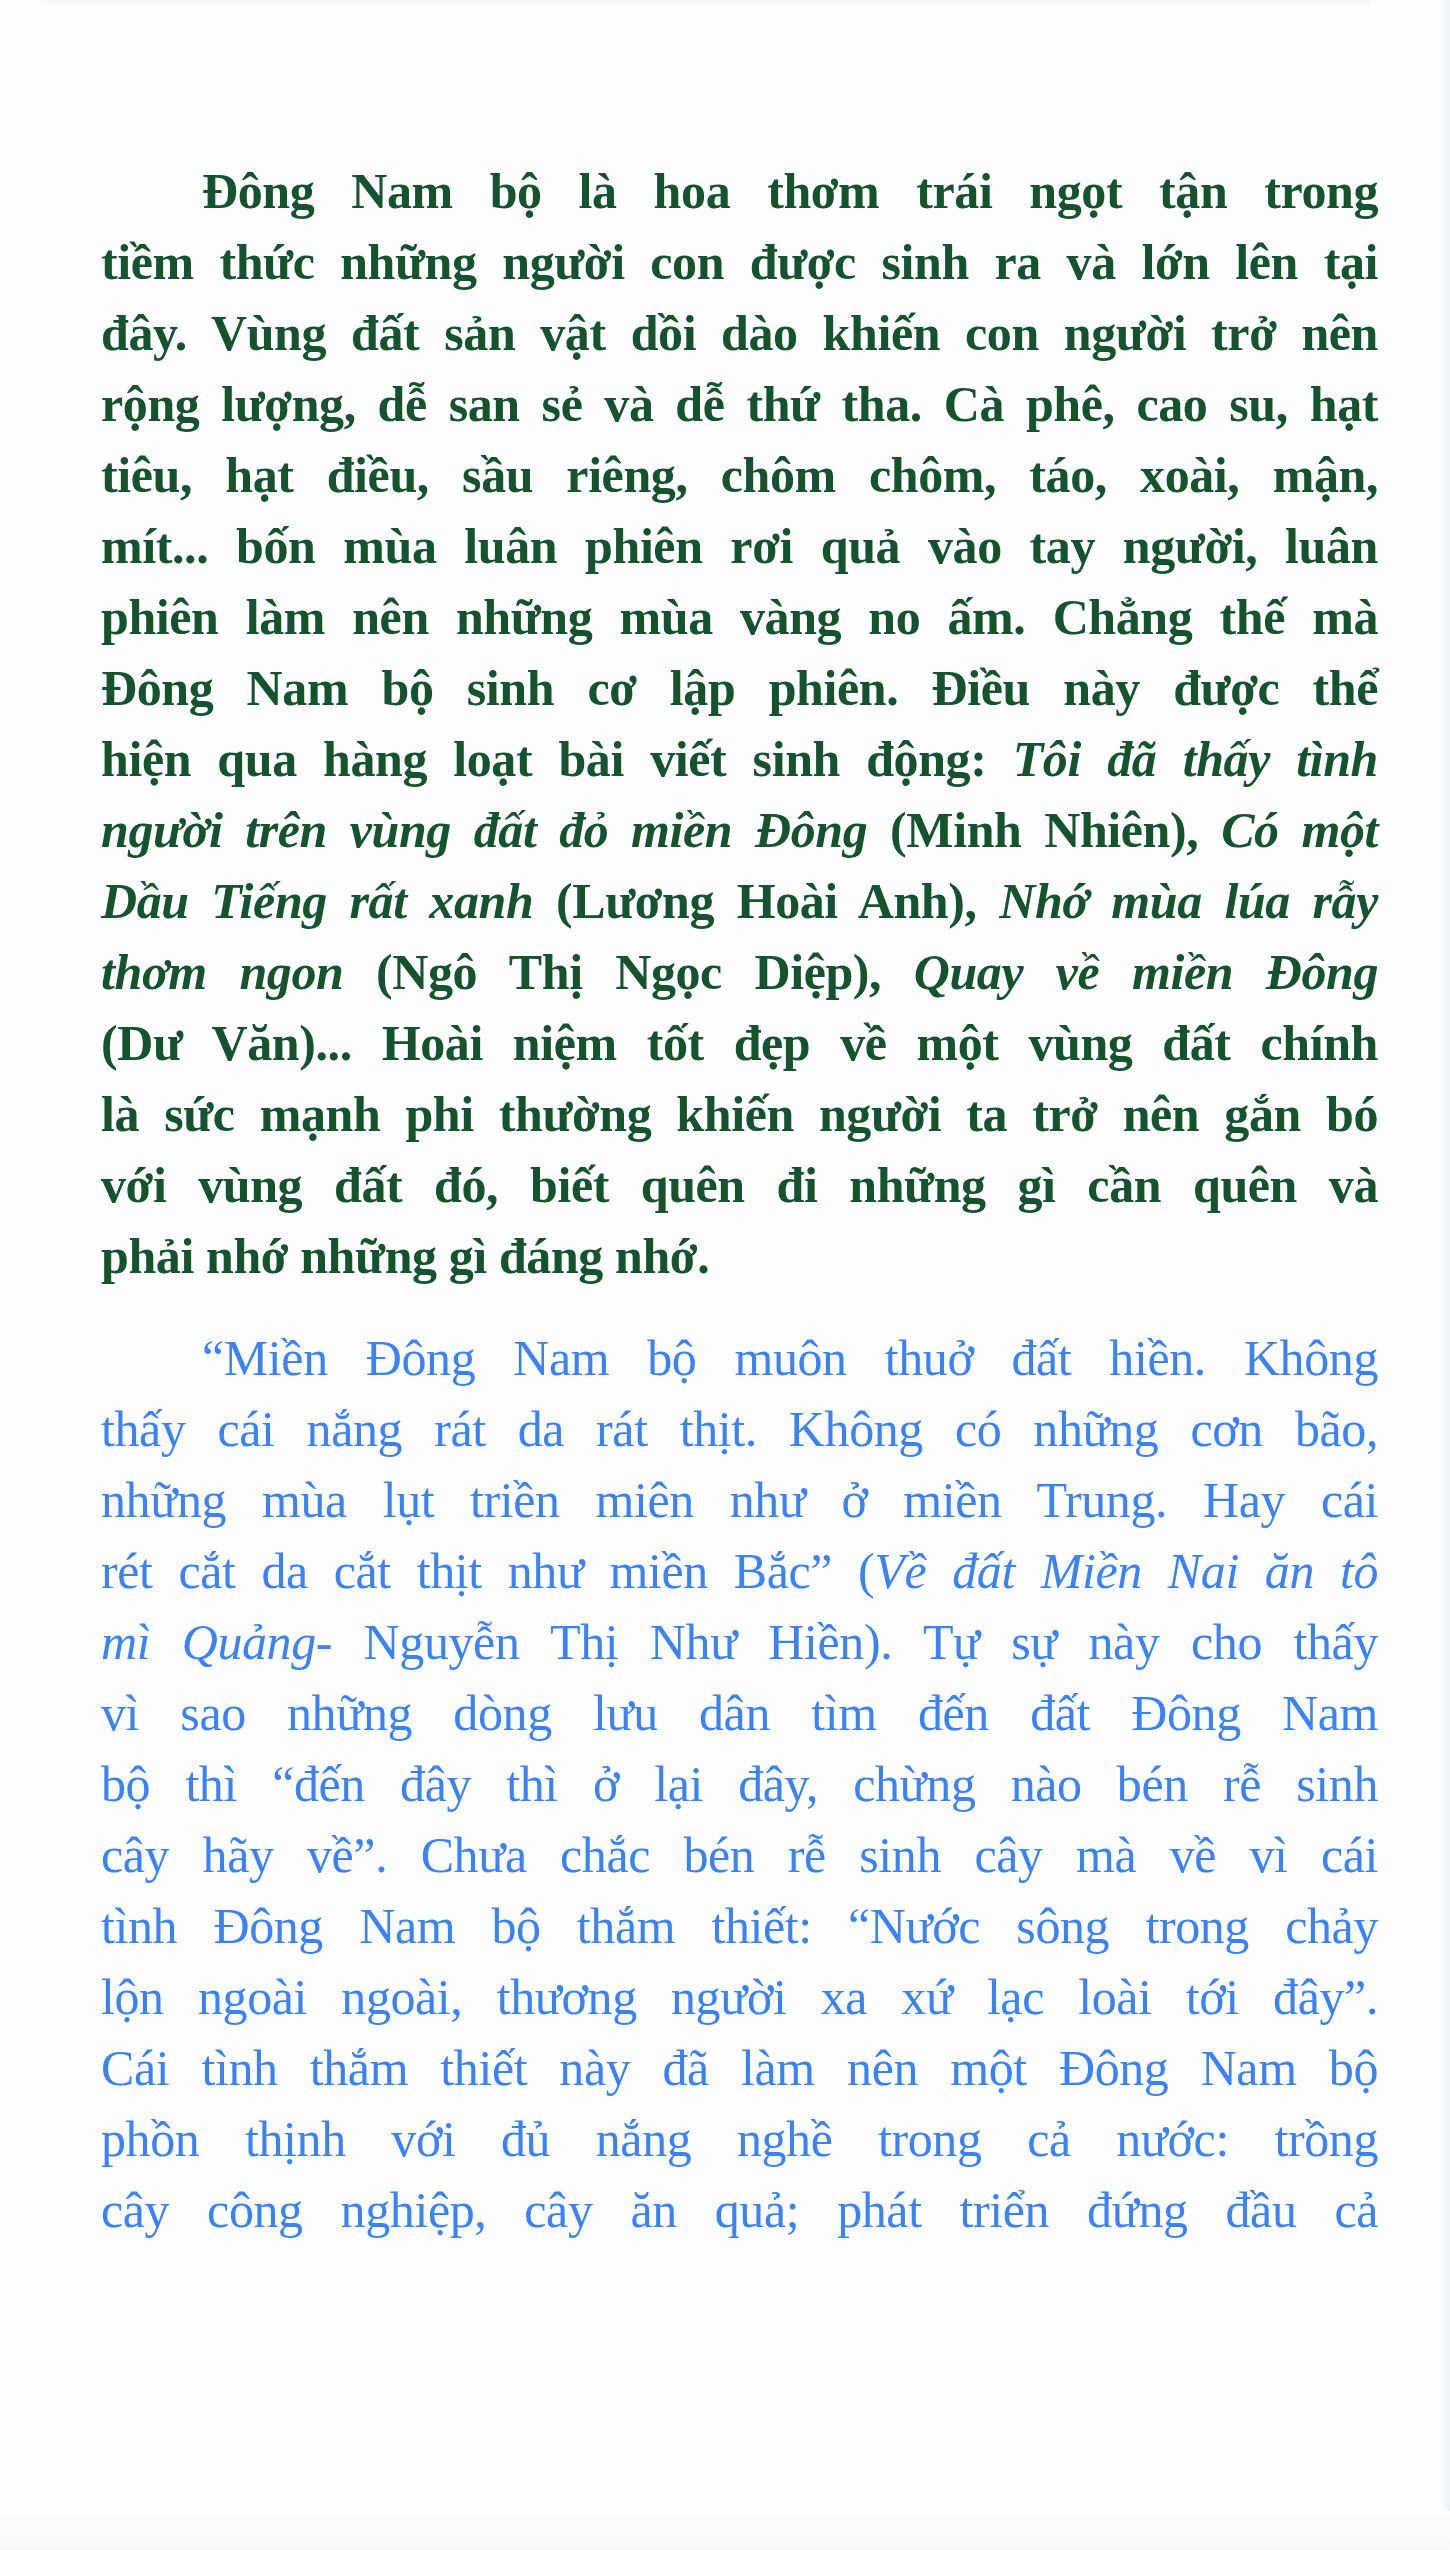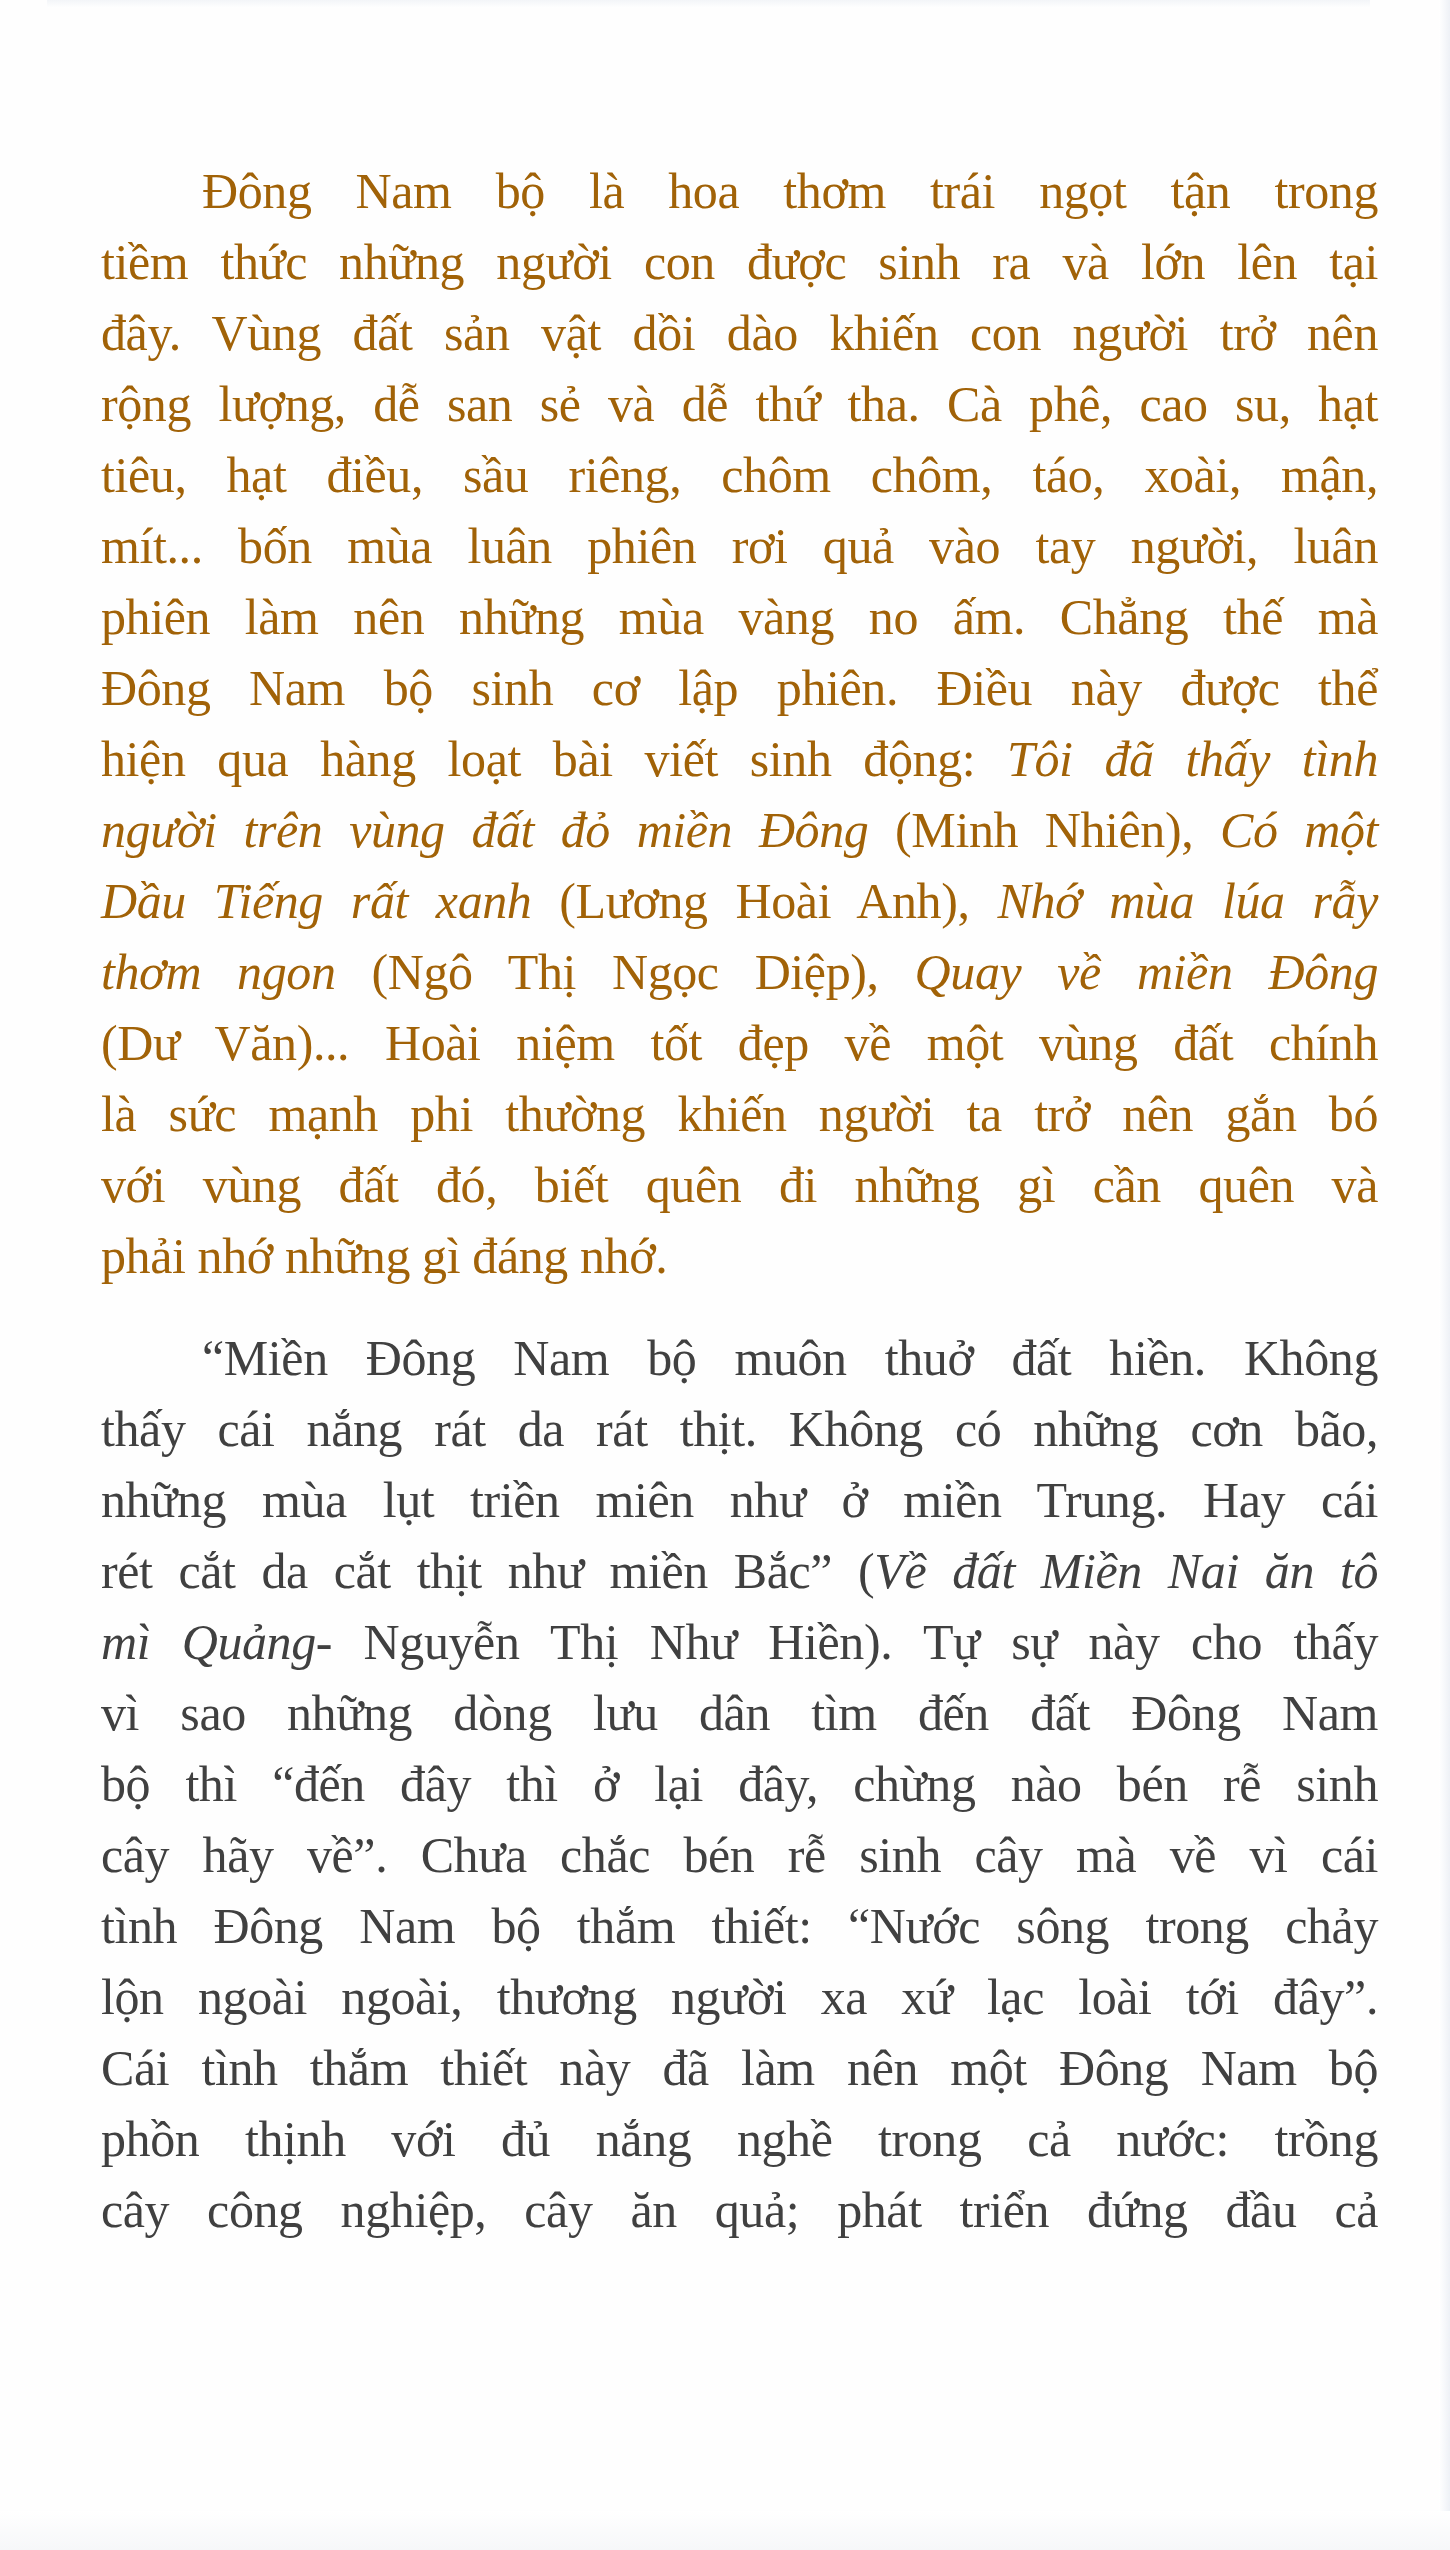--- a/index.html
+++ b/index.html
@@ -66,22 +66,22 @@
   .line.last {
     text-align-last: left;
   }
   .line.indent {
     padding-left: 101px;
   }
   .para-gap {
     display: block;
     height: 31px;
   }
-  .p1 { color: #a16207; }
-  .p2 { color: #404040; }
+  .p1 { color: #14532d; font-weight: bold; }
+  .p2 { color: #3b82f6; }
   .it { font-style: italic; }
 </style>
 </head>
 <body>
 
 <div class="page">
   <div class="page-edge-top"></div>
   <div class="page-edge-right"></div>
   <div class="page-edge-bottom"></div>
 

